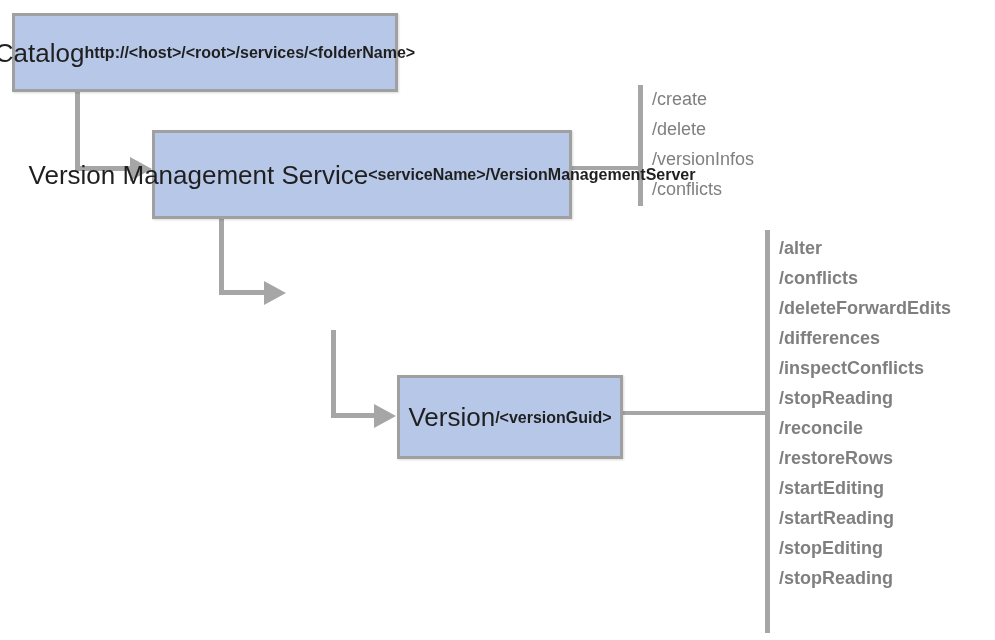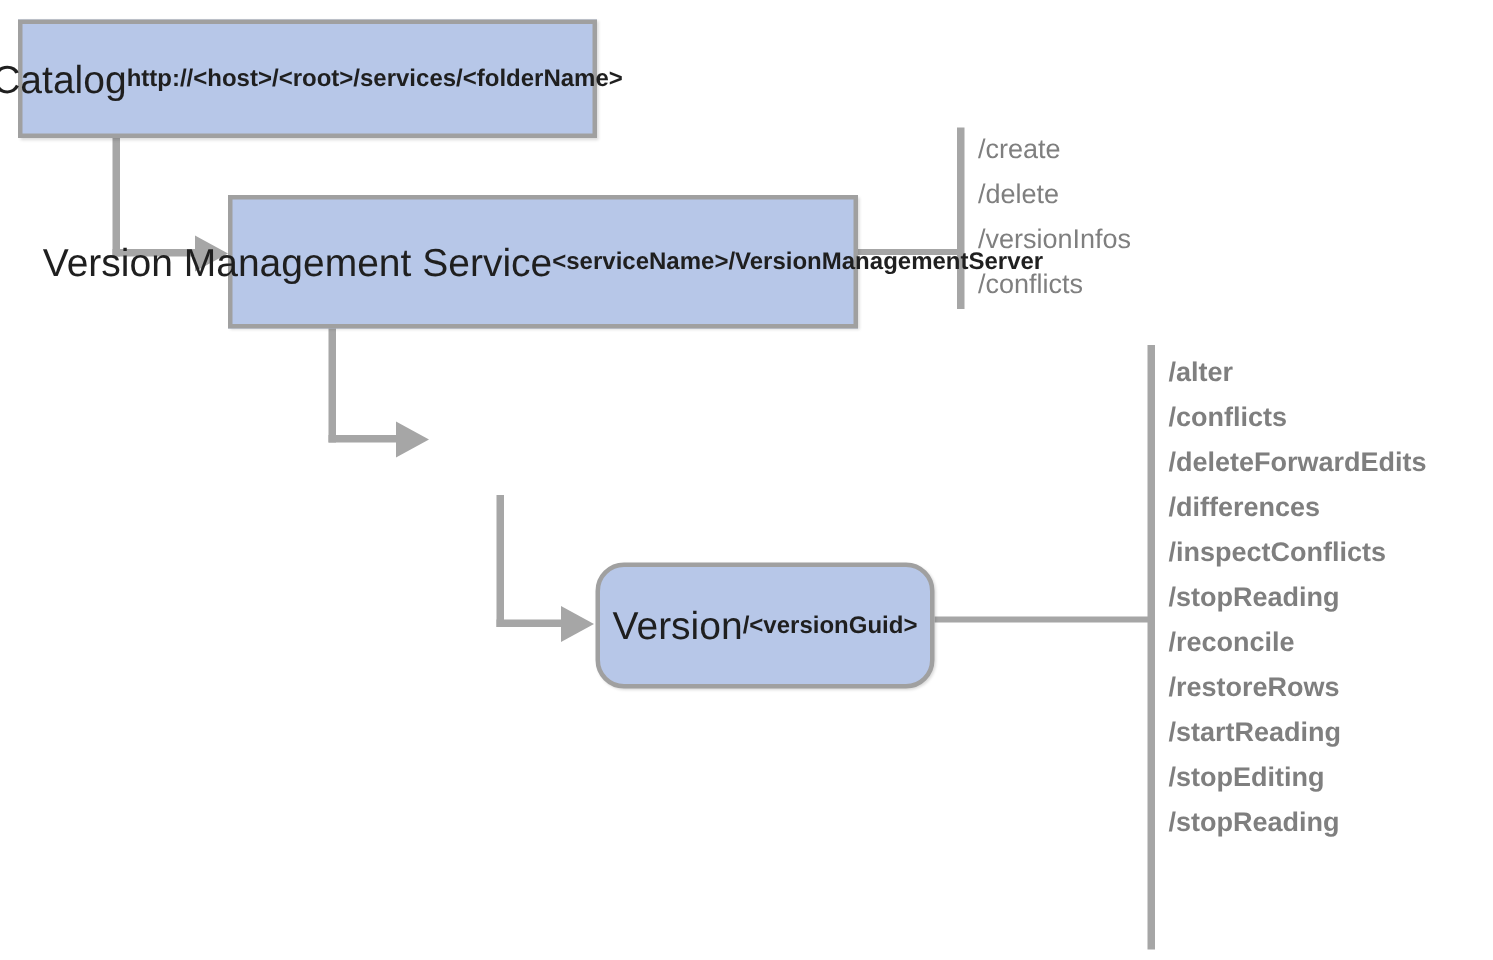--- a/index.html
+++ b/index.html
@@ -41,21 +41,21 @@
   .node-subtitle {
     font-size: 16px;
     line-height: 21px;
     font-weight: 700;
     color: var(--title-text);
     white-space: nowrap;
   }
   #node-catalog  { left: 12px;  top: 13px;  width: 386px; height: 79px; }
   #node-vms      { left: 152px; top: 130px; width: 420px; height: 89px; }
   #node-versions { left: 287px; top: 253px; width: 268px; height: 77px; }
-  #node-version  { left: 397px; top: 375px; width: 226px; height: 84px; border-radius: 19px; }
+  #node-version  { left: 397px; top: 375px; width: 226px; height: 84px; }
 
   .line {
     position: absolute;
     background: var(--connector);
     z-index: 1;
   }
   .arrowhead {
     position: absolute;
     width: 0; height: 0;
     border-top: 12px solid transparent;
@@ -144,18 +144,19 @@
   <div class="line" id="bar-version"></div>
   <div class="ops" id="ops-version">
       <div class="op-item">/alter</div>
       <div class="op-item">/conflicts</div>
       <div class="op-item">/deleteForwardEdits</div>
       <div class="op-item">/differences</div>
       <div class="op-item">/inspectConflicts</div>
       <div class="op-item">/stopReading</div>
       <div class="op-item">/reconcile</div>
       <div class="op-item">/restoreRows</div>
+      <div class="op-item">/startEditing</div>
       <div class="op-item">/startReading</div>
       <div class="op-item">/stopEditing</div>
       <div class="op-item">/stopReading</div>
     </div>
 
 </div>
 
 </body></html>

